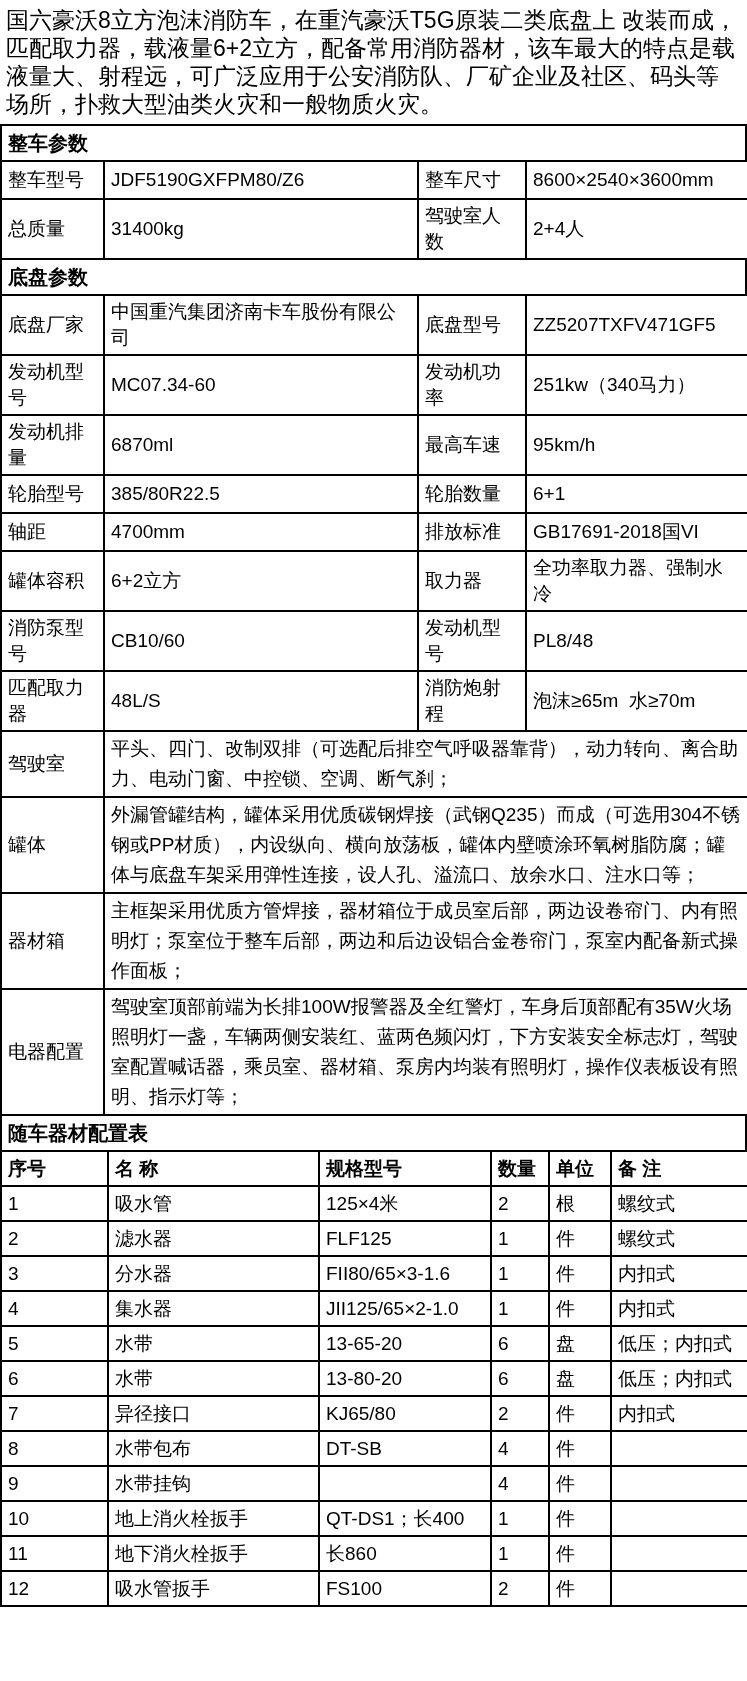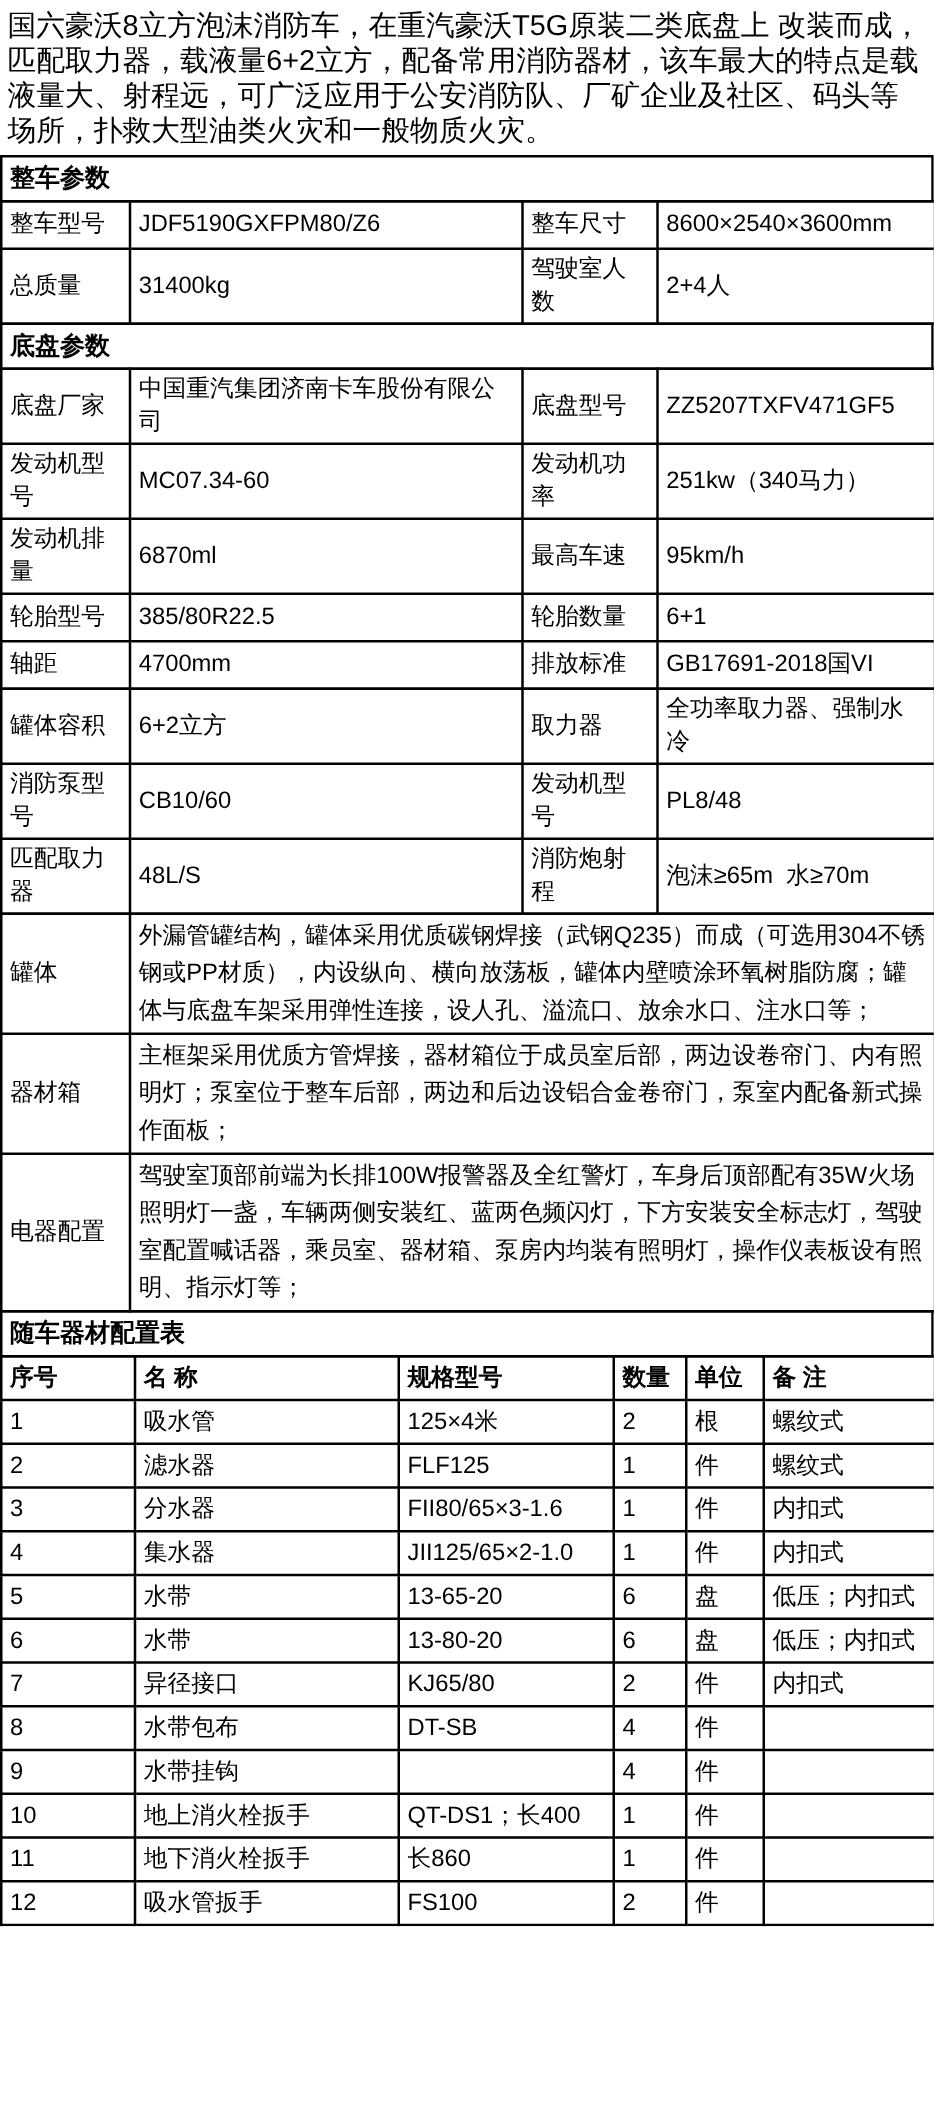--- a/index.html
+++ b/index.html
@@ -152,20 +152,24 @@
         </tr>
       </tbody>
   </table>
 
   <table class="grid notes">
     <colgroup>
         <col style="width:103px">
         <col style="width:644px">
       </colgroup>
     <tbody>
+        <tr>
+          <td>驾驶室</td>
+          <td>平头、四门、改制双排（可选配后排空气呼吸器靠背），动力转向、离合助力、电动门窗、中控锁、空调、断气刹；</td>
+        </tr>
         <tr>
           <td>罐体</td>
           <td>外漏管罐结构，罐体采用优质碳钢焊接（武钢Q235）而成（可选用304不锈钢或PP材质），内设纵向、横向放荡板，罐体内壁喷涂环氧树脂防腐；罐体与底盘车架采用弹性连接，设人孔、溢流口、放余水口、注水口等；</td>
         </tr>
         <tr>
           <td>器材箱</td>
           <td>主框架采用优质方管焊接，器材箱位于成员室后部，两边设卷帘门、内有照明灯；泵室位于整车后部，两边和后边设铝合金卷帘门，泵室内配备新式操作面板；</td>
         </tr>
         <tr>
           <td>电器配置</td>

